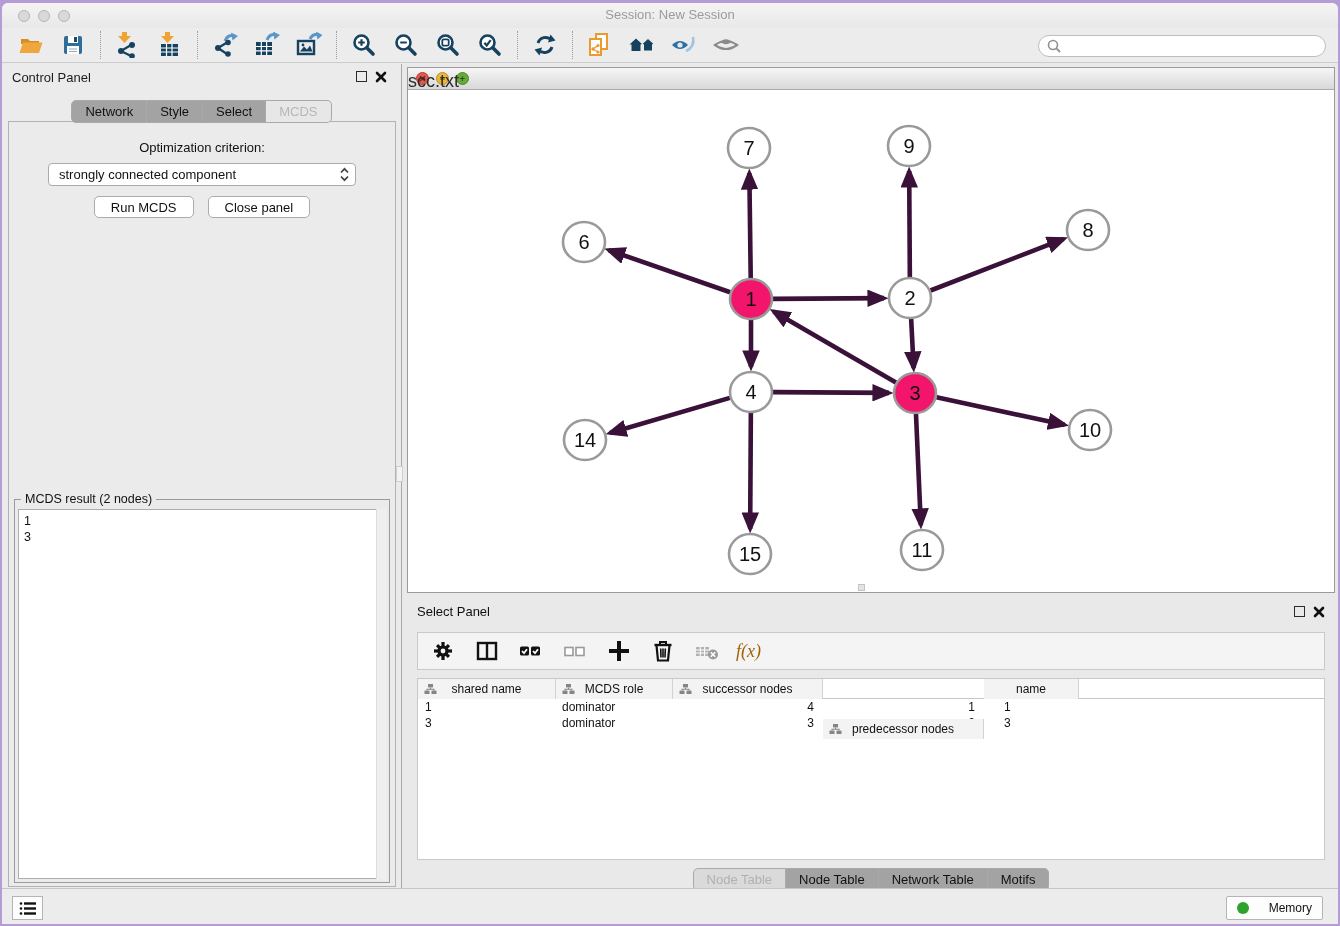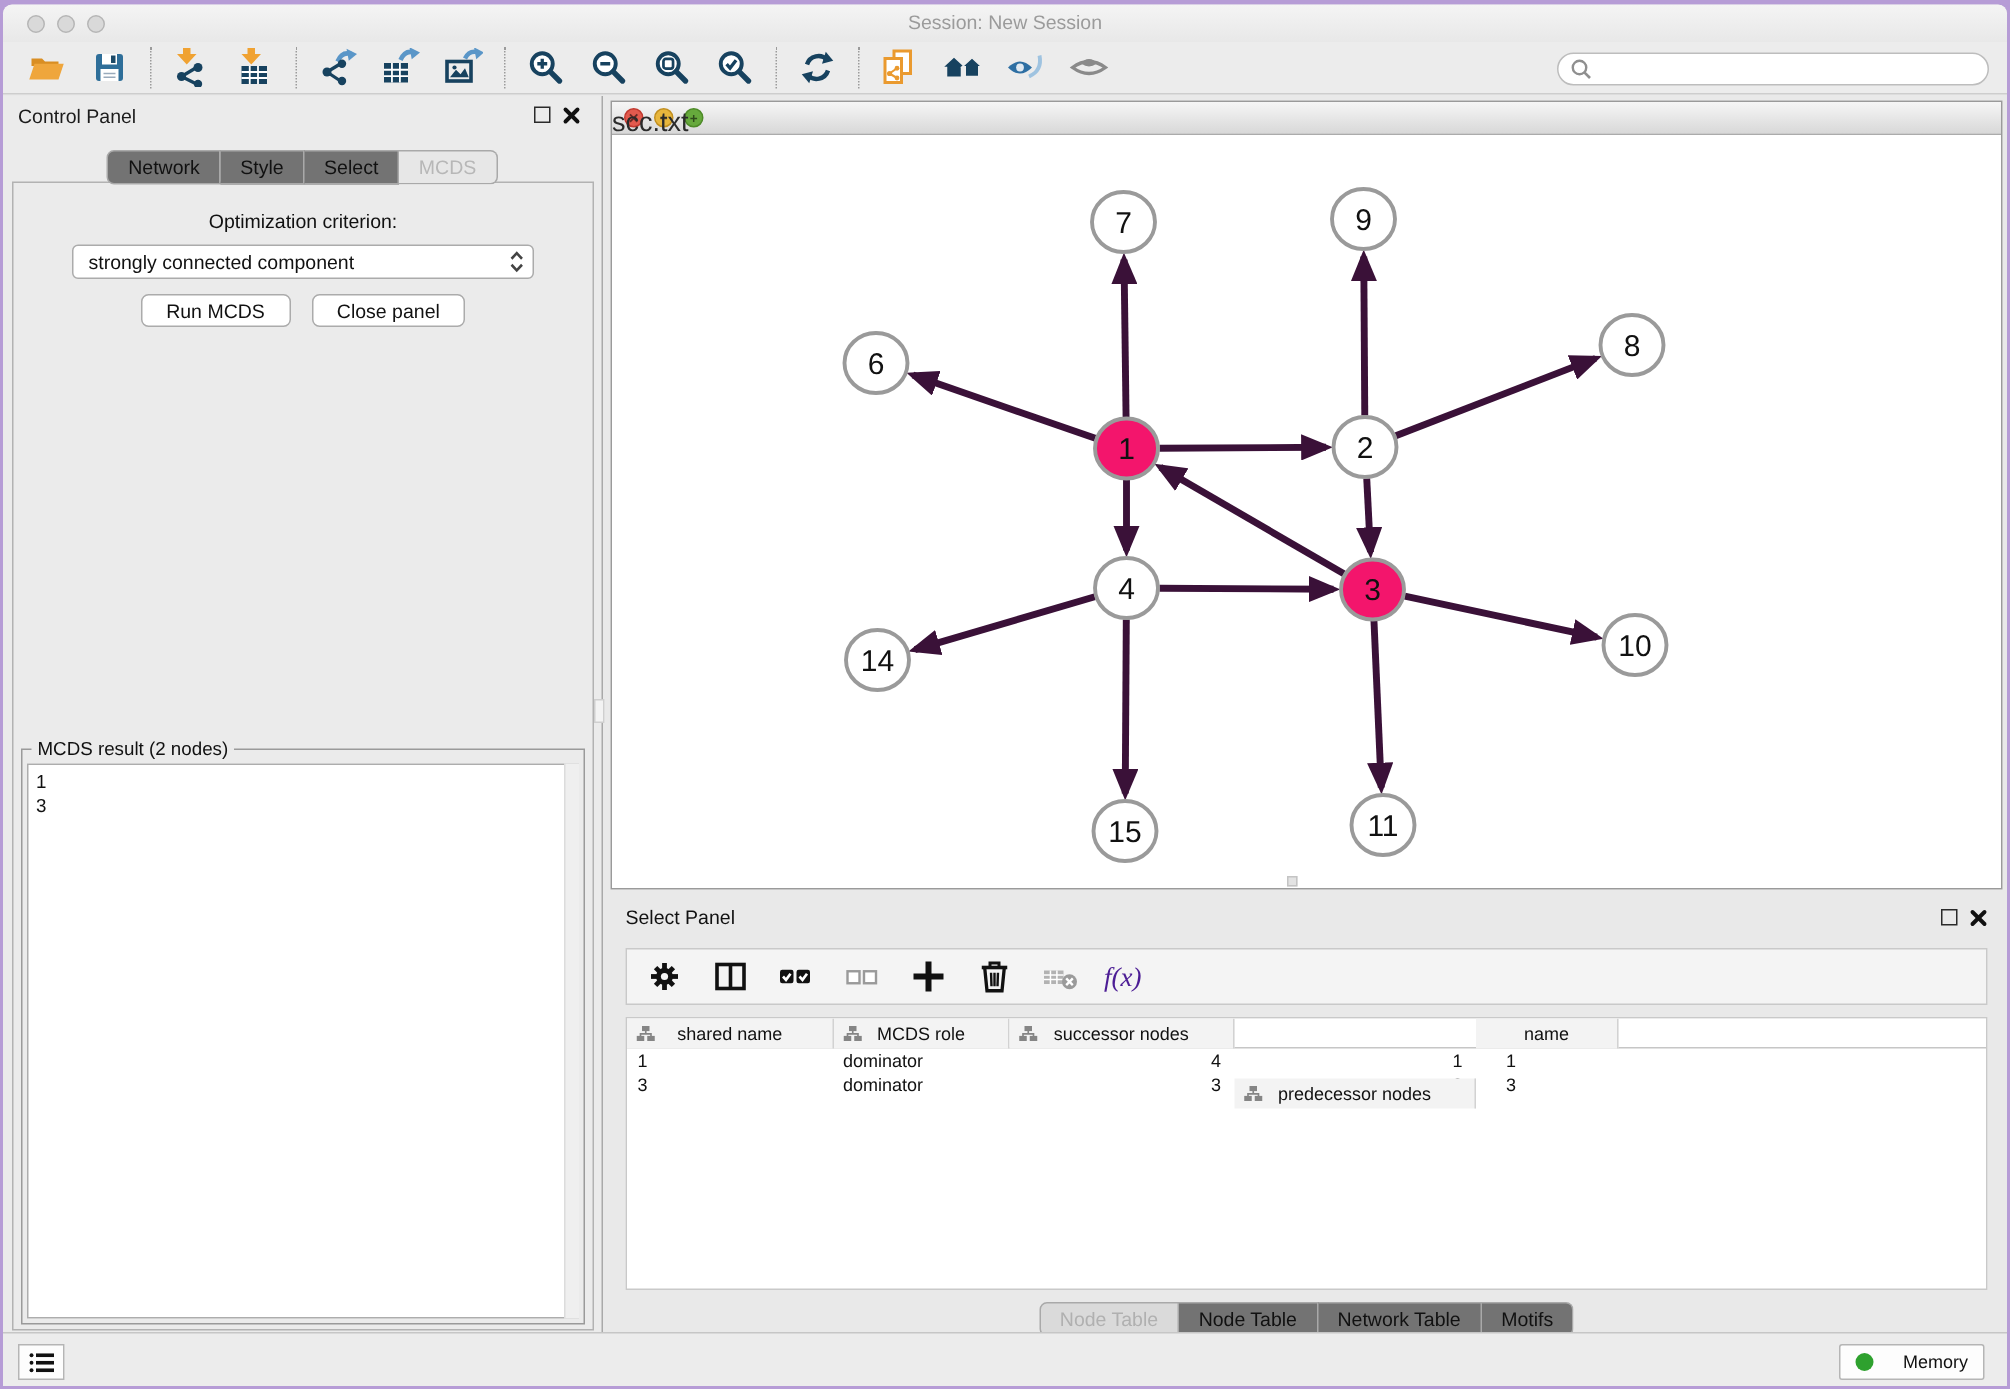--- a/index.html
+++ b/index.html
@@ -36,21 +36,21 @@
   
   .control-panel { position:absolute; left:0; top:0; width:400px; height:100%;
                    border-right:1px solid #a9a9a9; background:#ebebeb; }
   .cp-header { position:relative; height:28px; }
   .cp-title { position:absolute; left:10px; top:6px; font-size:13px; color:#1c1c1c; }
   .panel-ctrl { position:absolute; top:7px; display:flex; gap:8px; }
   .cp-header .panel-ctrl { right:14px; }
   .float-ico { width:11px; height:11px; border:1.6px solid #2a2a2a; background:transparent; }
   .tabgroup { display:flex; }
   .cp-tabs { position:absolute; top:36px; left:0; right:0; display:flex; justify-content:center; z-index:2; }
-  .tab { font-size:13px; padding:3px 13px 3px 13px; background:#737373; color:#111;
+  .tab { font-size:13px; padding:3px 13px 3px 13px; background:#a3a3a3; color:#111;
          border:1px solid #a9a9a9; border-left:none; }
   .tabgroup .tab:first-child { border-left:1px solid #a9a9a9; border-radius:5px 0 0 5px; }
   .tabgroup .tab:last-child { border-radius:0 5px 5px 0; }
   .cp-tabs .tab.active { background:#e7e7e7; color:#b7b7b7; }
   .cp-body { position:absolute; left:6px; width:388px; top:57px; height:766px;
              border:1px solid #b2b2b2; background:#ebebeb; }
   .opt-label { position:absolute; top:18px; left:0; right:0; text-align:center; font-size:13px; }
   .dropdown { position:absolute; top:41px; left:39px; width:308px; height:23px; background:#fff;
               border:1px solid #ababab; border-radius:4px; display:flex; align-items:center;
               padding:0 6px 0 10px; font-size:13px; }
@@ -90,21 +90,21 @@
 
   
   .table-panel { position:absolute; left:405px; top:535px; width:928px; height:290px; }
   .tp-header { position:relative; height:26px; }
   .tp-title { position:absolute; left:10px; top:5px; font-size:13px; }
   .tp-header .panel-ctrl { right:10px; }
   .tp-toolbar { position:absolute; left:10px; top:33px; width:908px; height:38px;
                 background:#f4f4f4; border:1px solid #c9c9c9;
                 display:flex; align-items:center; gap:14px; padding-left:10px; }
   .tp-btn { width:30px; height:30px; display:flex; align-items:center; justify-content:center; }
-  .fx { font-family:"Liberation Serif", serif; font-style:italic; font-size:18px; color:#4c1d95; }
+  .fx { font-family:"Liberation Serif", serif; font-style:italic; font-size:18px; color:#a16207; }
   .tp-table { position:absolute; left:10px; top:79px; width:908px; height:182px;
               background:#fff; border:1px solid #c9c9c9; overflow:hidden; }
   .thead { position:relative; height:20px; border-bottom:1px solid #c6c6c6; background:#fff; display:flex; }
   .th { position:relative; height:20px; background:#f3f3f3; border-right:1px solid #d2d2d2;
         font-size:12px; display:flex; align-items:center; justify-content:center; }
   .th .hicon { position:absolute; left:6px; top:4px; }
   .tr { display:flex; height:16px; }
   .td { font-size:12px; line-height:16px; overflow:hidden; white-space:nowrap; }
   .td.c0 { padding-left:7px; } .td.c1 { padding-left:6px; }
   .td.c2 { text-align:right; padding-right:9px; }

